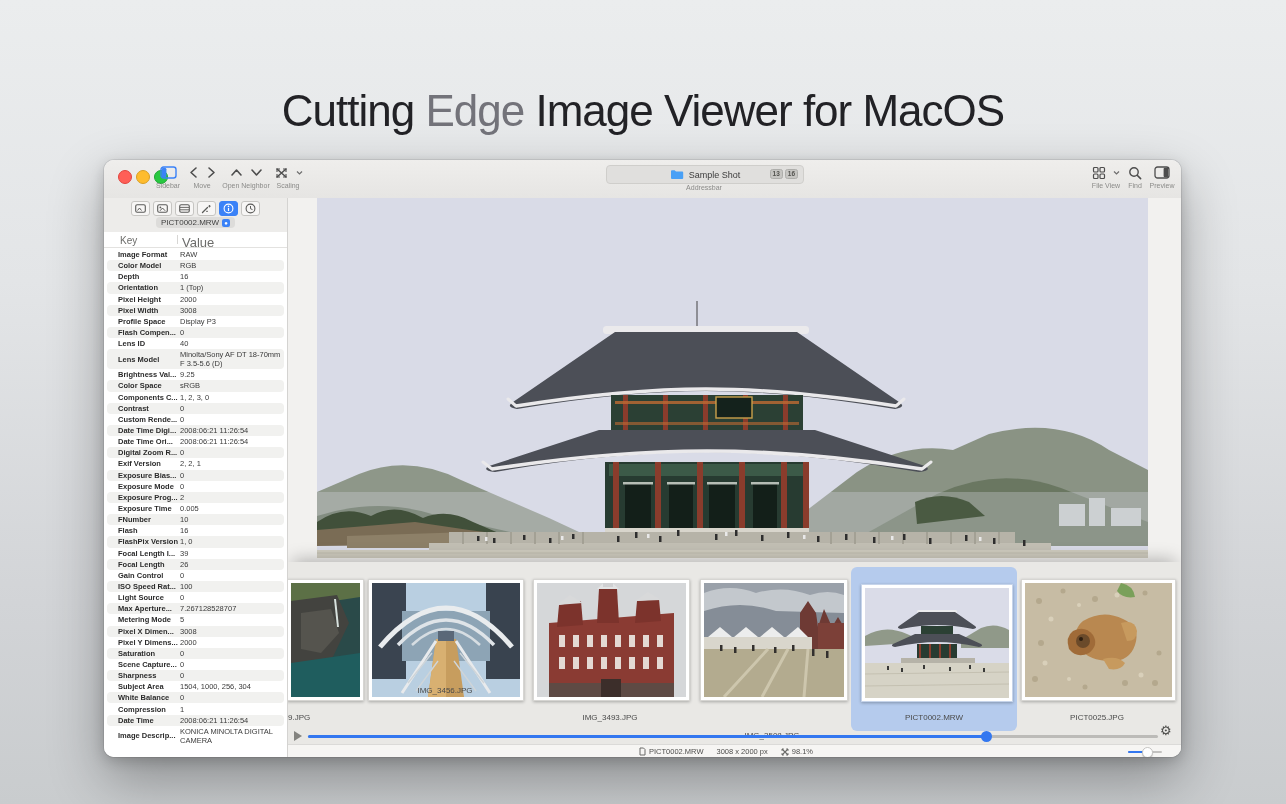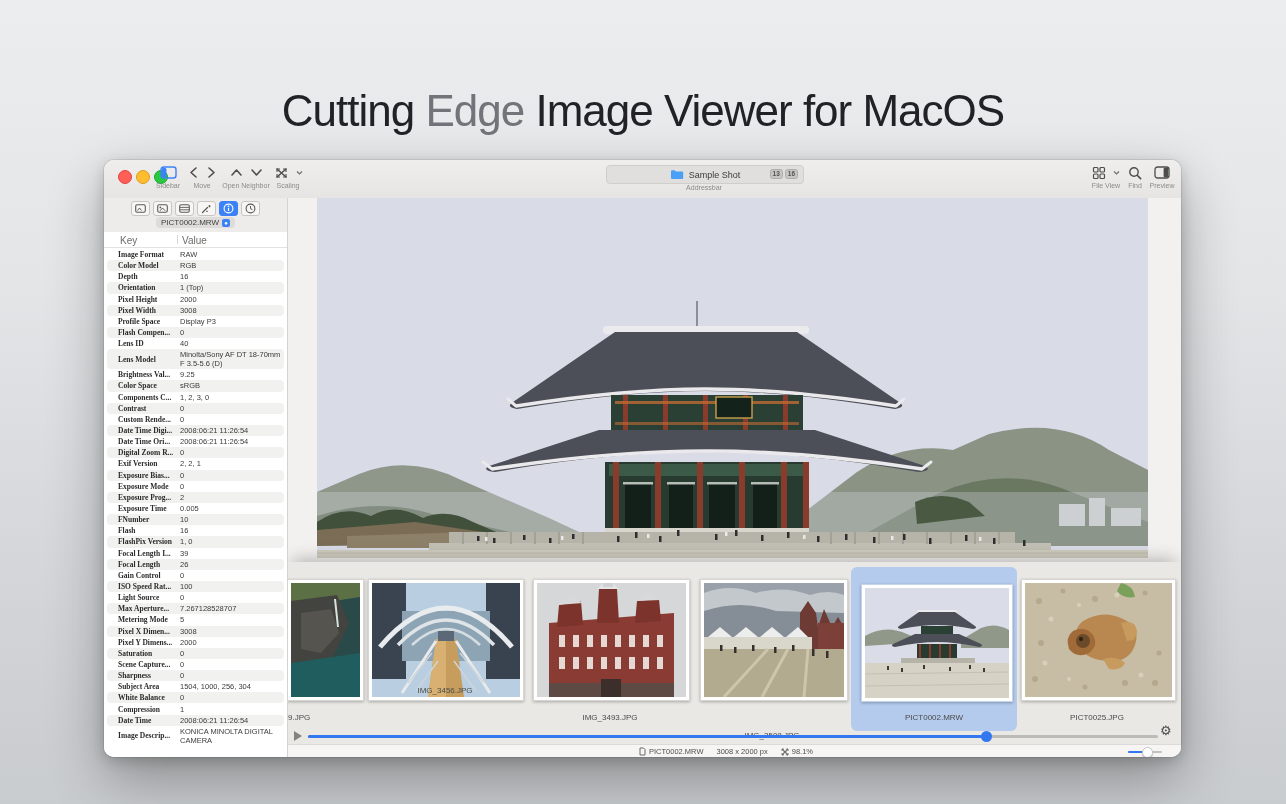--- a/index.html
+++ b/index.html
@@ -41,26 +41,26 @@
   .seg{width:17px;height:13px;border:1px solid #c6c5c2;border-radius:3px;background:#f7f6f5;
     display:flex;align-items:center;justify-content:center;color:#5a5a58;}
   .seg.sel{background:#3b82f7;border-color:#3b82f7;color:#fff;}
   .fpill{position:absolute;left:0;top:19px;width:100%;display:flex;justify-content:center;}
   .fpill .inner{background:#dddcda;border-radius:4px;padding:1px 5px;display:flex;align-items:center;gap:3px;
     font-size:8px;color:#3f3f3f;}
   .bluebadge{width:8px;height:8px;border-radius:2px;background:#3b82f7;color:#fff;font-size:6px;
     display:flex;align-items:center;justify-content:center;}
   .meta-head{position:absolute;left:0;top:34px;width:100%;height:15px;background:#fff;border-bottom:1px solid #e3e2e0;}
   .meta-head .hk{position:absolute;left:16px;top:3px;font-size:10px;color:#6c6c6a;}
-  .meta-head .hv{position:absolute;left:78px;top:3px;font-size:10px;color:#6c6c6a;}
+  .meta-head .hv{position:absolute;left:78px;top:3px;font-size:13px;color:#6c6c6a;}
   .meta-head .vdiv{position:absolute;left:73px;top:3px;width:1px;height:9px;background:#d7d6d4;}
   .meta-rows{position:absolute;left:0;top:51px;width:100%;bottom:0;overflow:hidden;}
   .meta-row{display:flex;align-items:center;min-height:11.15px;margin:0 3px;border-radius:4px;padding:0 0 0 11px;}
   .meta-row:nth-child(even){background:#f1f1ef;}
-  .mk{width:62px;flex:none;font-size:7.5px;font-weight:700;color:#2b2b2b;white-space:nowrap;font-family:Liberation Serif, serif;}
+  .mk{width:62px;flex:none;font-size:7.5px;font-weight:700;color:#2b2b2b;white-space:nowrap;}
   .mv{flex:1;font-size:7.5px;color:#3a3a3a;line-height:9px;padding:1px 3px 1px 0;}
   
   .canvas{position:absolute;left:183px;top:38px;width:894px;height:559px;background:#f2f1ef;}
   .mainimg{position:absolute;left:213px;top:38px;width:831px;height:360px;}
   
   .strip{position:absolute;left:183px;top:402px;width:894px;height:182px;background:#e9e8e5;
     box-shadow:0 -8px 16px -6px rgba(0,0,0,.28);}
   .selbox{position:absolute;left:747px;top:407px;width:166px;height:164px;background:#b5cbed;border-radius:6px;}
   .thumb{position:absolute;background:#fff;padding:3px;border:1px solid #d6d5d2;
     box-shadow:0 1px 3px rgba(0,0,0,.28);}

